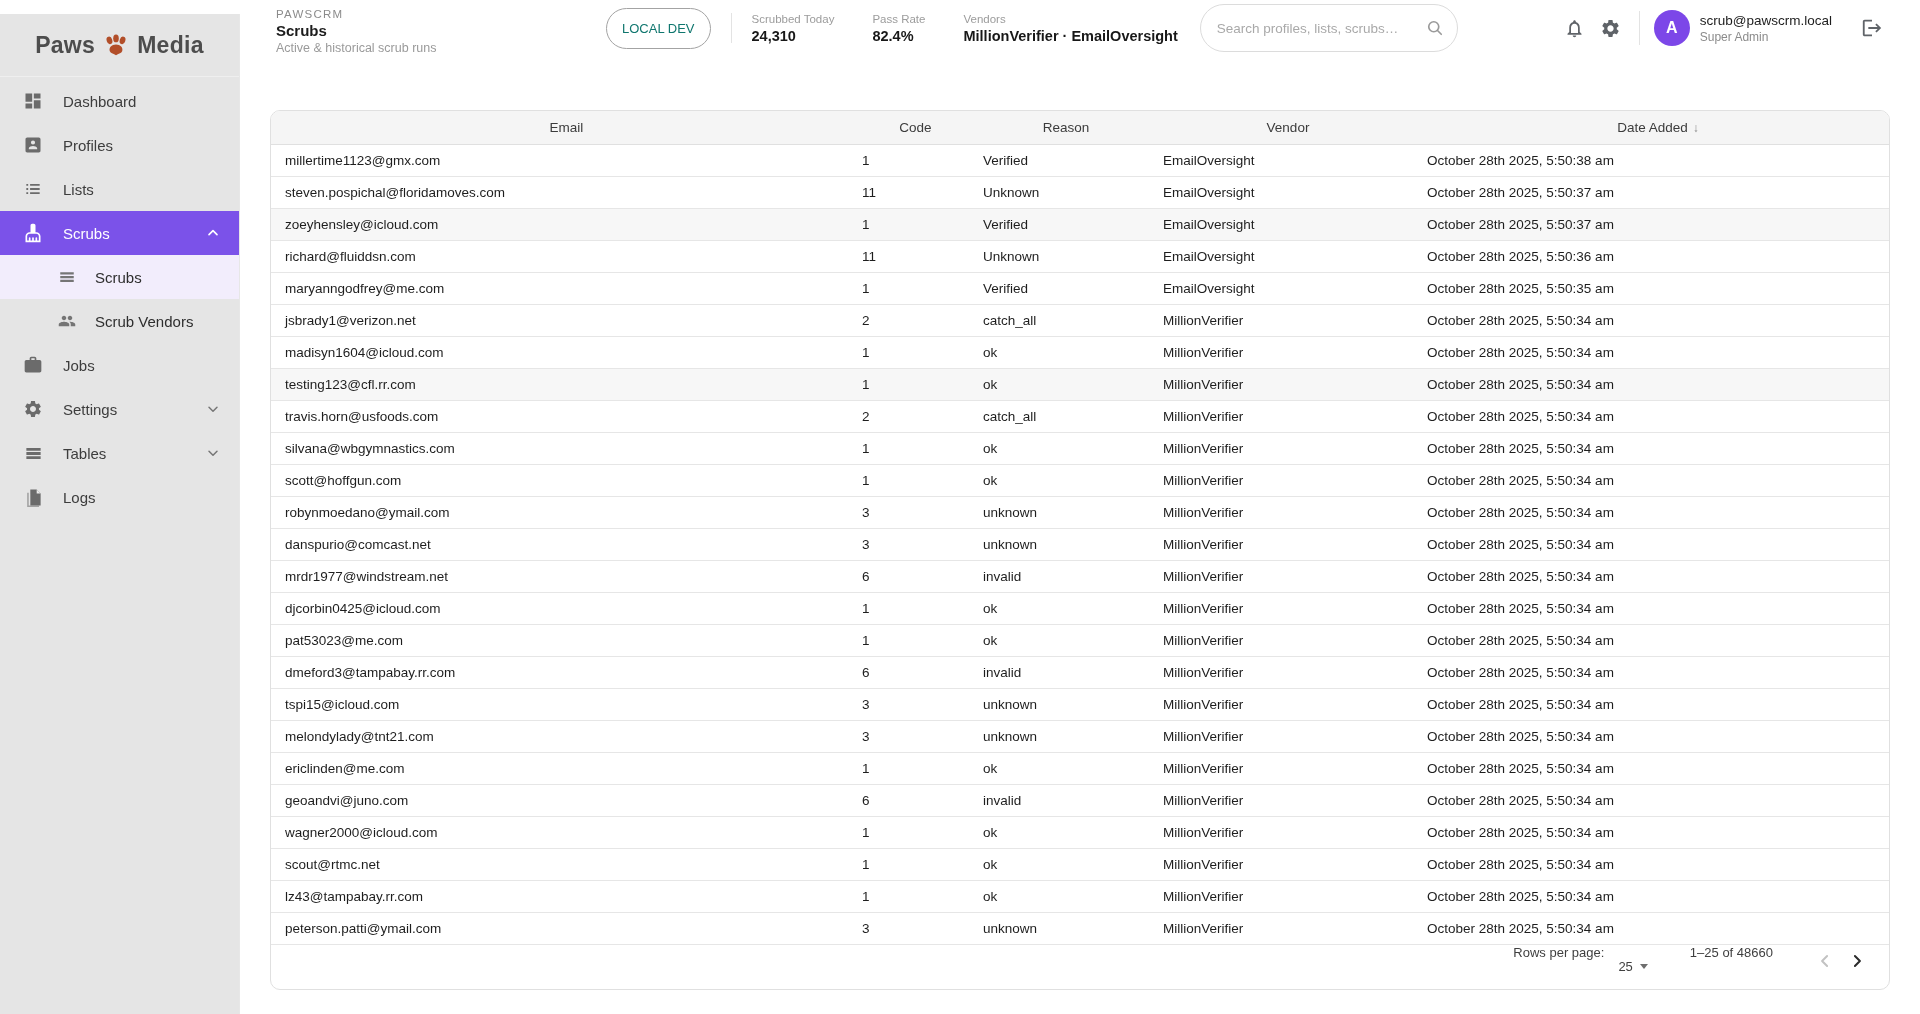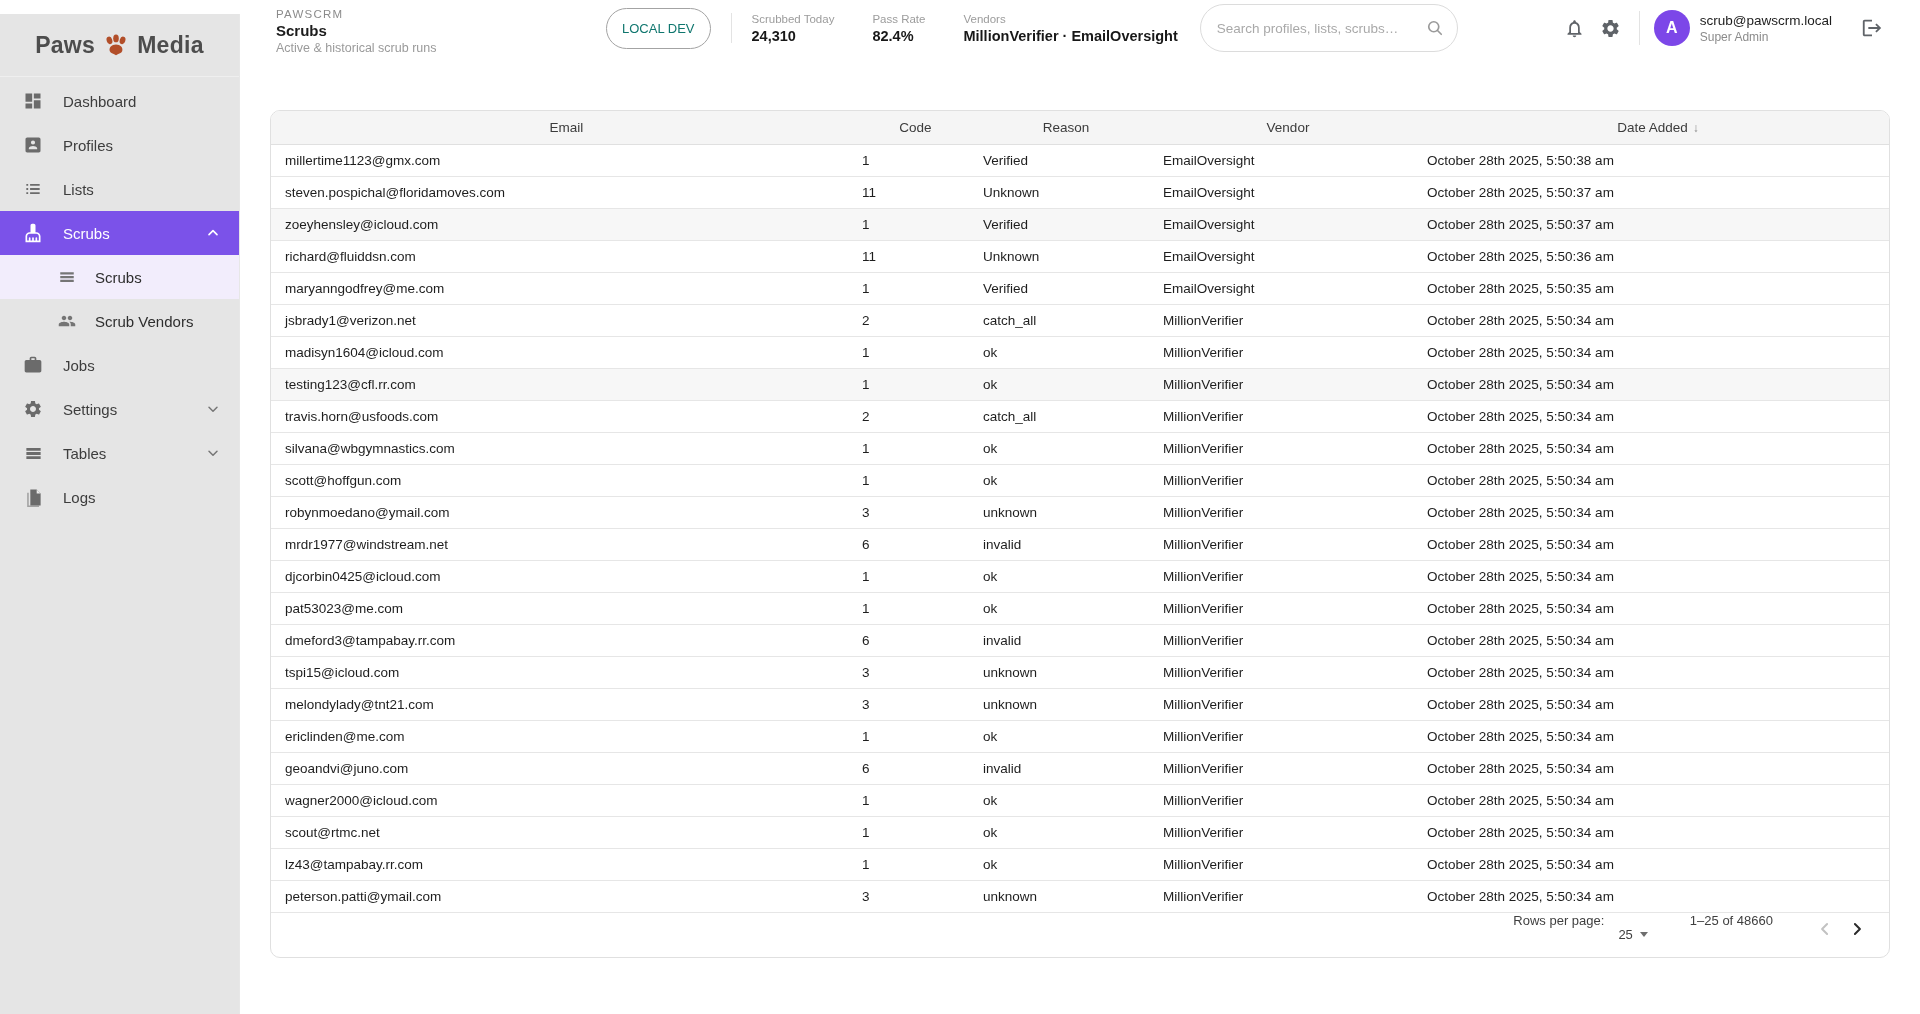--- a/index.html
+++ b/index.html
@@ -346,20 +346,27 @@
             <td>October 28th 2025, 5:50:34 am</td>
           </tr>
           <tr>
             <td>robynmoedano@ymail.com</td>
             <td>3</td>
             <td>unknown</td>
             <td>MillionVerifier</td>
             <td>October 28th 2025, 5:50:34 am</td>
           </tr>
           <tr>
+            <td>danspurio@comcast.net</td>
+            <td>3</td>
+            <td>unknown</td>
+            <td>MillionVerifier</td>
+            <td>October 28th 2025, 5:50:34 am</td>
+          </tr>
+          <tr>
             <td>mrdr1977@windstream.net</td>
             <td>6</td>
             <td>invalid</td>
             <td>MillionVerifier</td>
             <td>October 28th 2025, 5:50:34 am</td>
           </tr>
           <tr>
             <td>djcorbin0425@icloud.com</td>
             <td>1</td>
             <td>ok</td>

